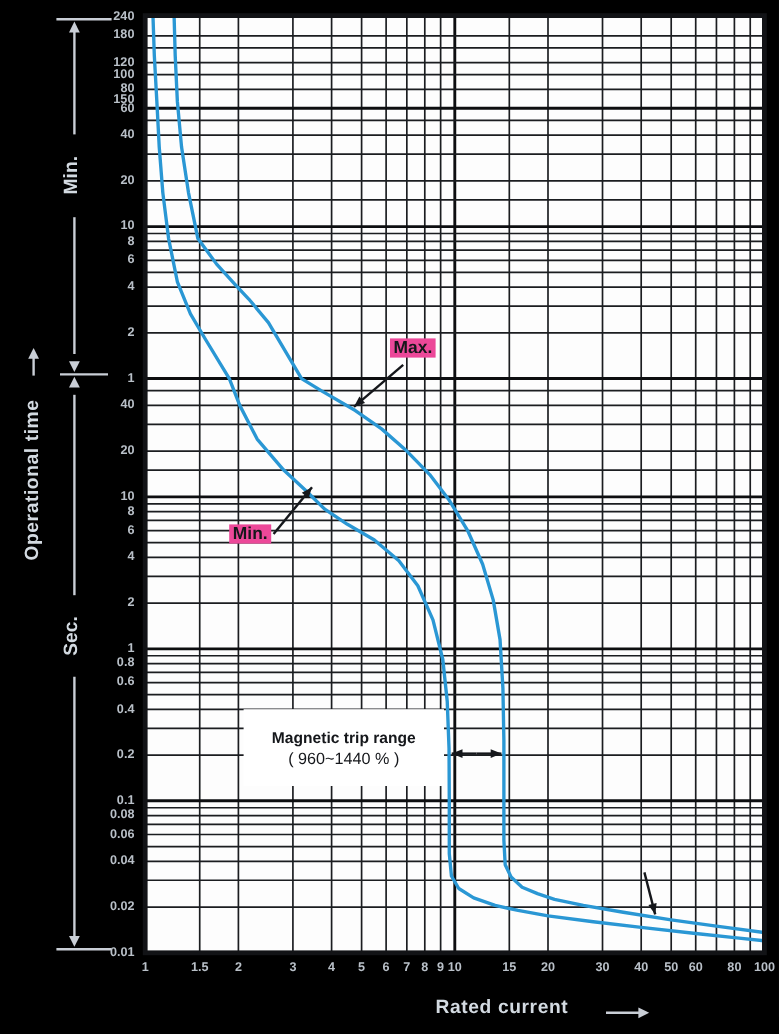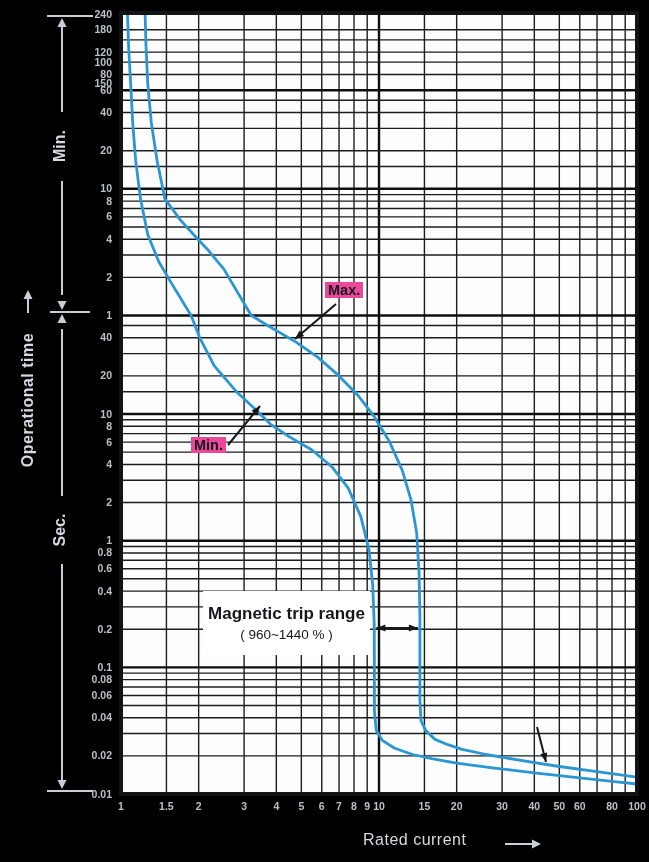--- a/index.html
+++ b/index.html
@@ -6,27 +6,27 @@
   .stage{position:relative;width:649px;height:862px;background:#000;
          font-family:"Liberation Sans",sans-serif;overflow:hidden;}
   #chart-svg{position:absolute;left:0;top:0;z-index:1;}
   .tick{position:absolute;color:#b9c0c8;font-size:10.5px;font-weight:bold;line-height:11px;z-index:2;}
   .ytick{width:32px;text-align:right;}
   .xtick{transform:translateX(-50%);}
   .vlabel{position:absolute;color:#d3dae1;font-weight:bold;white-space:nowrap;
           transform:translate(-50%,-50%) rotate(-90deg);z-index:2;}
   .axis-title{font-size:16px;letter-spacing:.5px;}
   .section-label{font-size:16px;}
-  .x-title{position:absolute;color:#d3dae1;font-weight:normal;font-size:16px;
+  .x-title{position:absolute;color:#d3dae1;font-weight:bold;font-size:16px;
            letter-spacing:.5px;z-index:2;}
   .anno{position:absolute;color:#15171b;font-weight:bold;font-size:14.5px;
         background:#ec4899;padding:0 3px;z-index:2;white-space:nowrap;}
   .whitebox{position:absolute;background:#fff;display:flex;flex-direction:column;
             align-items:center;justify-content:center;color:#15171b;z-index:2;}
-  .whitebox .l1{font-weight:bold;font-size:17px;}
+  .whitebox .l1{font-weight:bold;font-size:13px;}
   .whitebox .l2{font-size:13.5px;margin-top:3px;}
 </style>
 </head>
 <body>
 
 <div class="stage">
 
   <svg id="chart-svg" width="649" height="862">
       <defs>
         <clipPath id="plotclip">

